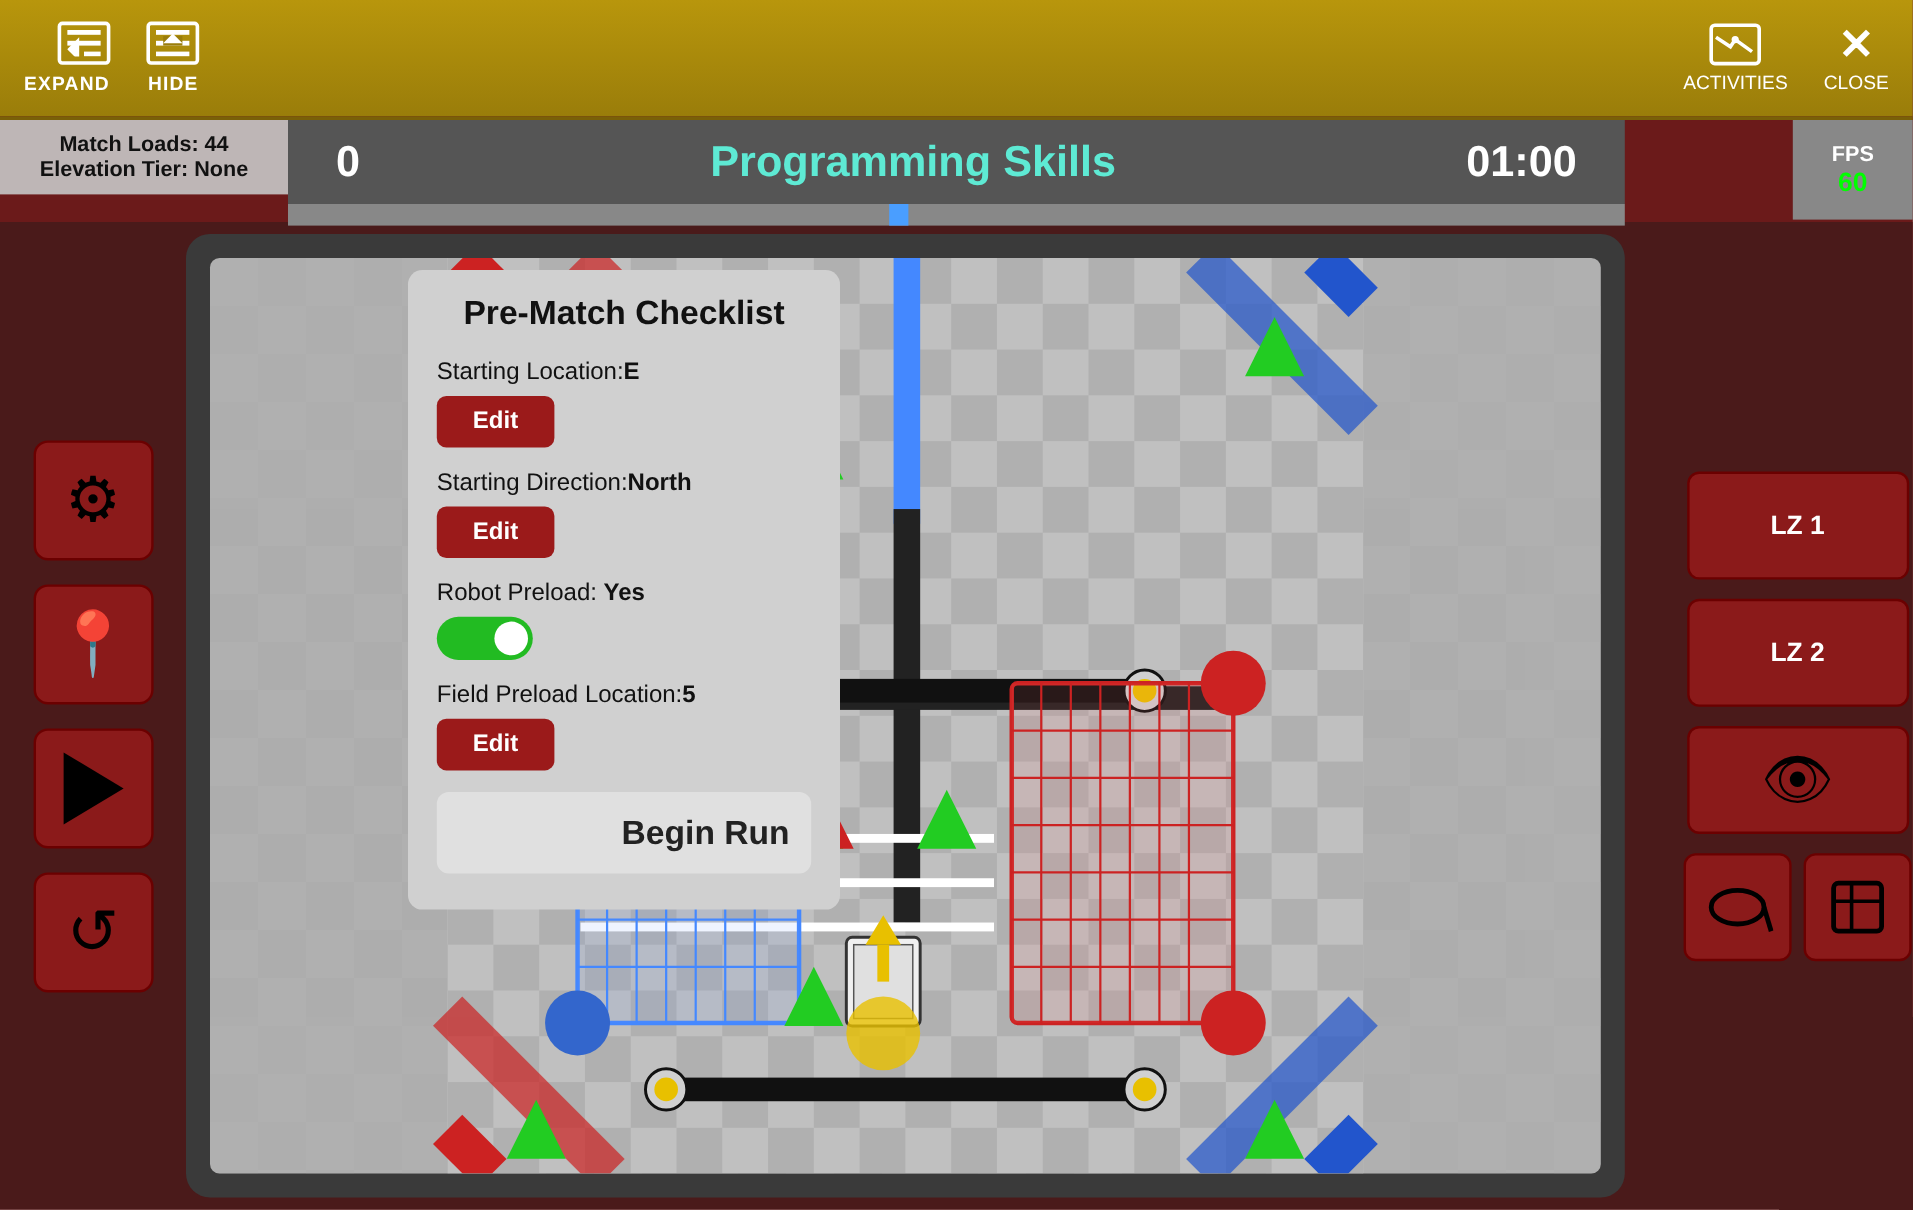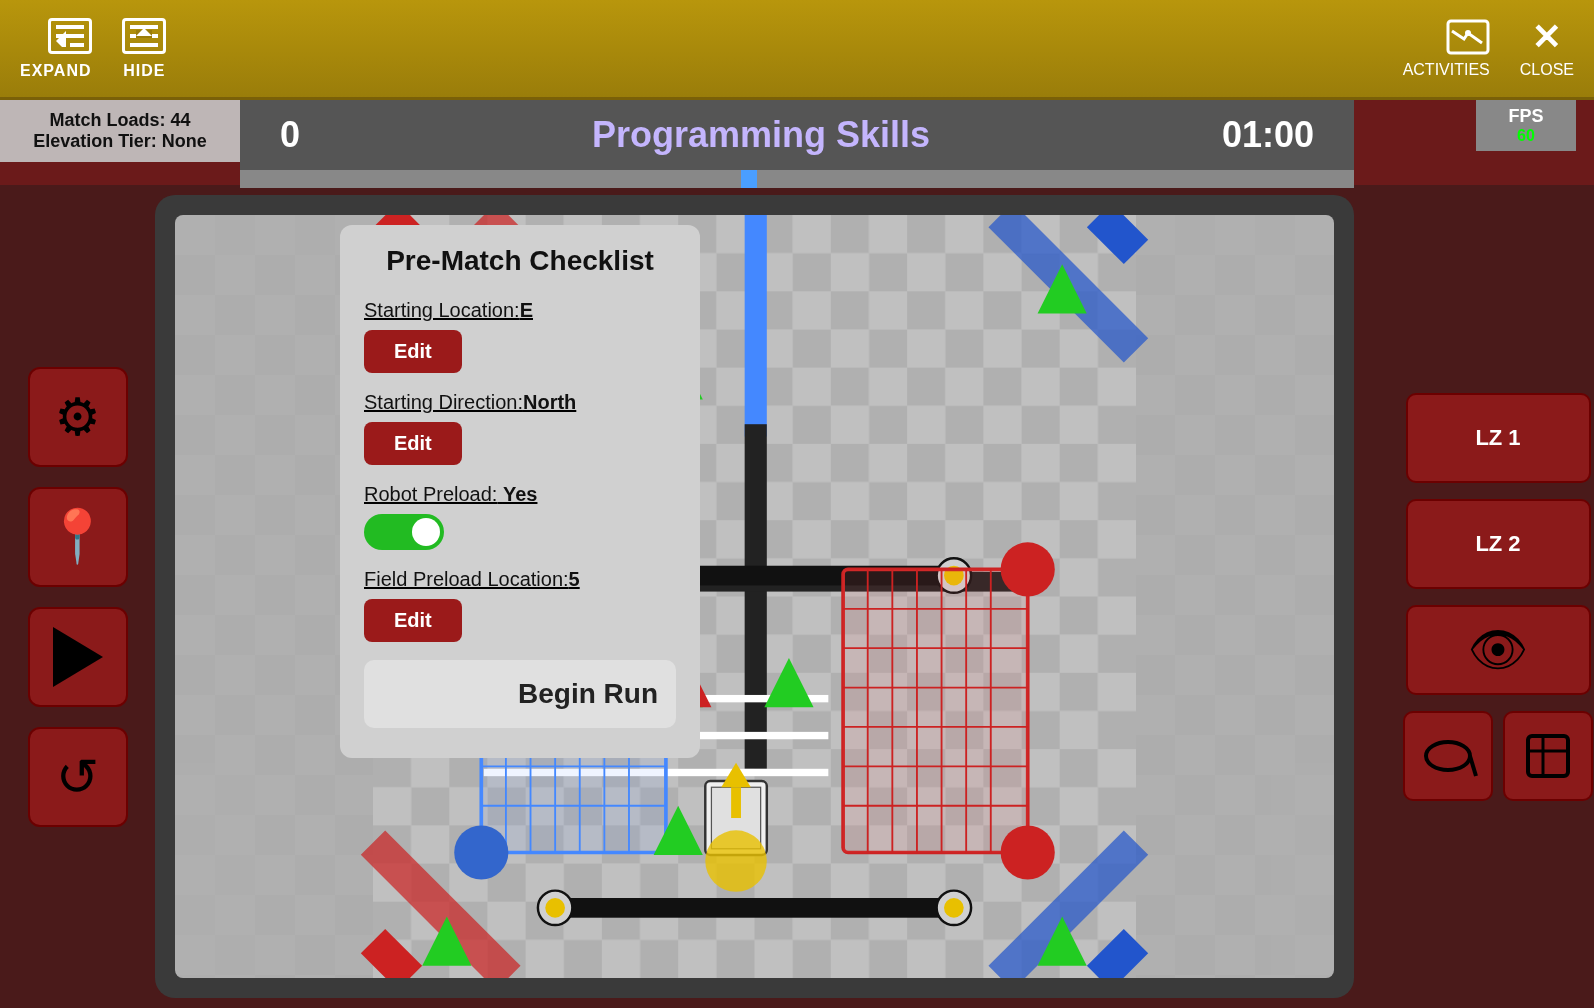--- a/index.html
+++ b/index.html
@@ -54,21 +54,21 @@
     .toolbar-right {
       margin-left: auto;
       display: flex;
       align-items: center;
       gap: 30px;
     }
 
     .activities-btn {
       display: flex;
       flex-direction: column;
-      align-items: flex-end;
+      align-items: center;
       color: white;
       cursor: pointer;
       gap: 6px;
     }
 
     .close-btn {
       display: flex;
       flex-direction: column;
       align-items: center;
       color: white;
@@ -99,21 +99,21 @@
 
     #score-bar .score {
       font-size: 36px;
       font-weight: bold;
       color: white;
     }
 
     #score-bar .title {
       font-size: 36px;
       font-weight: bold;
-      color: #c4b5fd;
+      color: #5eead4;
     }
 
     #score-bar .timer {
       font-size: 36px;
       font-weight: bold;
       color: white;
     }
 
     
     #progress-bar-container {
@@ -131,36 +131,36 @@
       left: 45%;
       width: 16px;
       height: 100%;
       background: #4a9eff;
     }
 
     
     #fps-badge {
       position: absolute;
       top: 100px;
-      right: 18px;
+      right: 0;
       width: 100px;
       background: #888;
-      padding: 6px 12px;
+      padding: 18px 12px;
       text-align: center;
     }
 
     #fps-badge .fps-label {
       color: white;
       font-size: 18px;
       font-weight: bold;
     }
 
     #fps-badge .fps-value {
       color: #00ff00;
-      font-size: 16px;
+      font-size: 22px;
       font-weight: bold;
     }
 
     
     #match-info {
       position: absolute;
       top: 100px;
       left: 0;
       width: 240px;
       background: rgba(200,200,200,0.9);
@@ -321,21 +321,20 @@
     #checklist h2 {
       font-size: 28px;
       font-weight: bold;
       color: #111;
       margin-bottom: 22px;
       text-align: center;
     }
 
     .checklist-item {
       margin-bottom: 18px;
-      text-decoration: underline;
     }
 
     .checklist-label {
       font-size: 20px;
       color: #111;
       margin-bottom: 8px;
     }
 
     .checklist-label strong {
       font-weight: bold;

